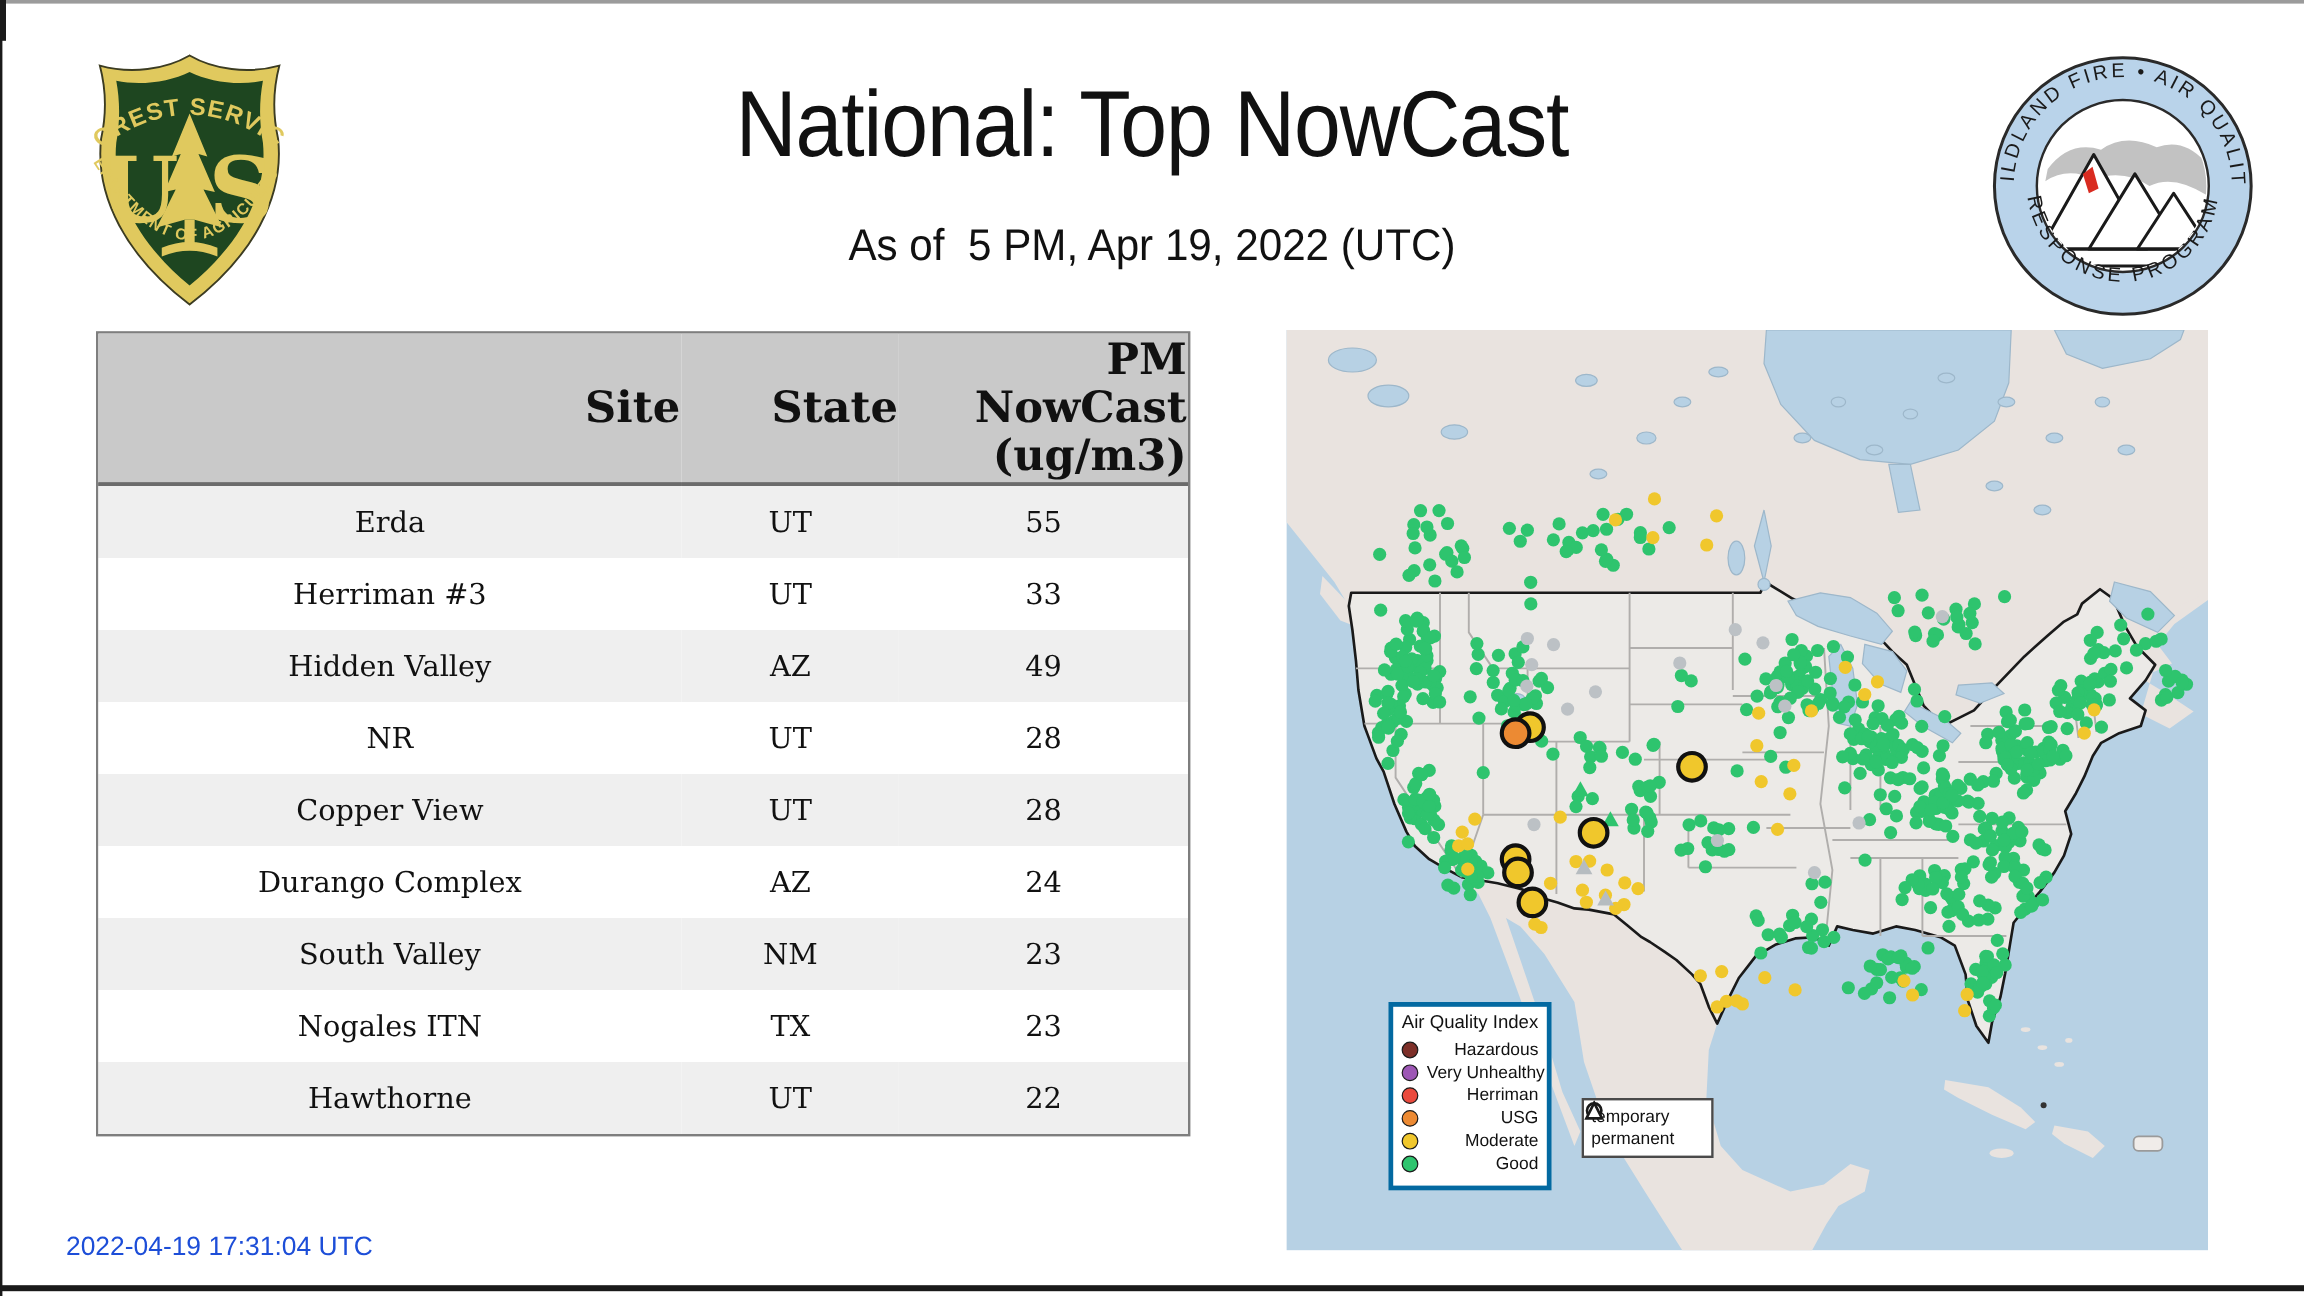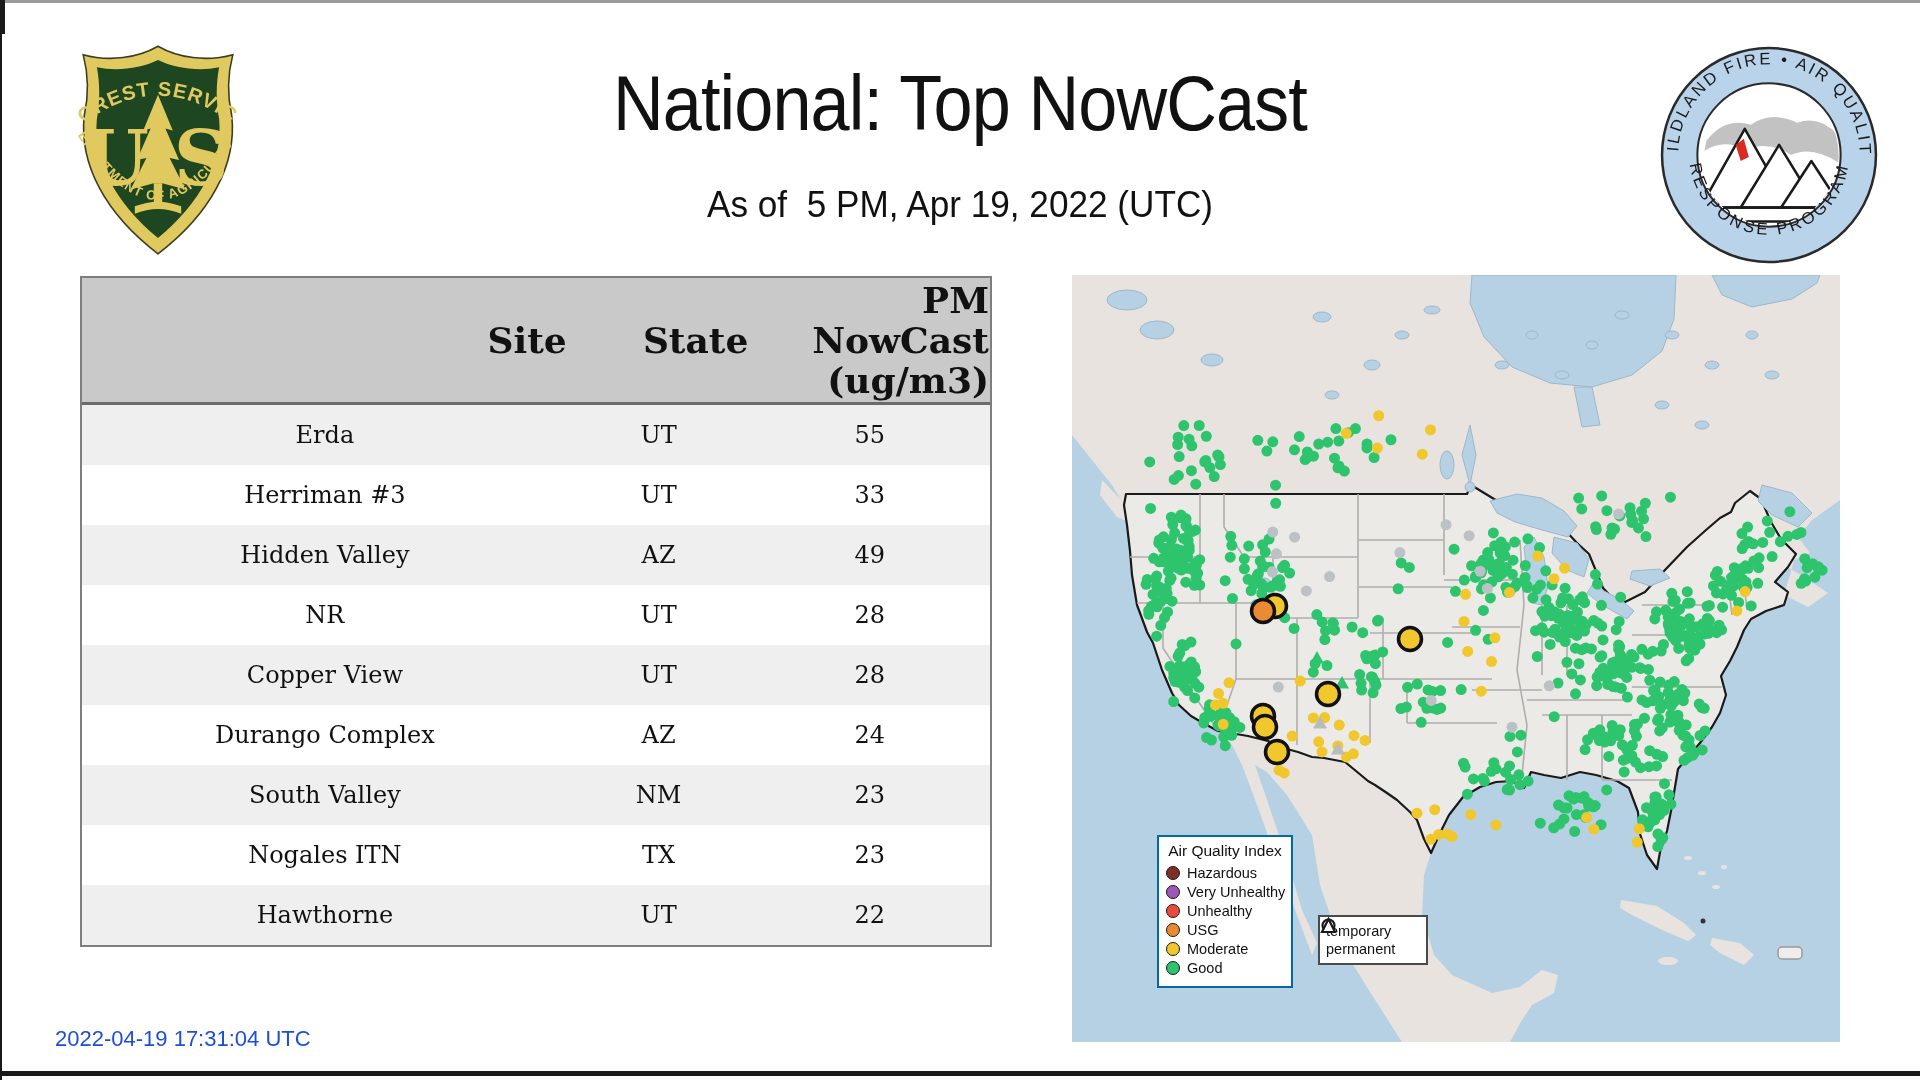--- a/index.html
+++ b/index.html
@@ -28,23 +28,23 @@
       vertical-align:middle;text-align:right;border-bottom:3px solid #6b6b6b;}
   table.nowcast th.pm-col{white-space:pre-line;line-height:1.12;}
   table.nowcast td{height:58px;text-align:center;font-size:24px;vertical-align:middle;}
   table.nowcast tbody tr:nth-child(odd){background:#efefef;}
   table.nowcast tbody tr:nth-child(even){background:#ffffff;}
 
   .map-wrap{position:absolute;left:1072px;top:275px;width:768px;height:767px;}
   .map-wrap svg{position:absolute;left:0;top:0;}
 
   .aqi-legend{position:absolute;left:85px;top:560px;width:136px;box-sizing:border-box;
-      background:#fff;border:2px solid #0369a1;padding:5px 7px 7px 7px;}
+      background:#fff;border:4px solid #0369a1;padding:5px 7px 7px 7px;}
   .aqi-legend .lg-title{font-size:15.5px;text-align:center;margin-bottom:5px;}
-  .aqi-item{display:flex;align-items:center;gap:7px;margin:3px 0;}
+  .aqi-item{display:flex;align-items:center;gap:7px;margin:3px 0;justify-content:space-between;}
   .aqi-item .swatch{width:14px;height:14px;border-radius:50%;border:1.8px solid #1a1a1a;
       flex:0 0 auto;box-sizing:border-box;}
   .aqi-item .lg-label{font-size:14.5px;white-space:nowrap;}
 
   .type-legend{position:absolute;left:246px;top:640px;width:110px;box-sizing:border-box;
       background:#fff;border:2px solid #4a4a4a;padding:4px 6px;}
   .type-item{display:flex;align-items:center;gap:6px;margin:2px 0;}
   .type-item .lg-label{font-size:14.5px;white-space:nowrap;}
 </style>
 </head>
@@ -1134,21 +1134,21 @@
   <div class="aqi-item">
         <span class="swatch" style="background: rgb(125, 47, 40);"></span>
         <span class="lg-label">Hazardous</span>
       </div>
   <div class="aqi-item">
         <span class="swatch" style="background: rgb(157, 87, 181);"></span>
         <span class="lg-label">Very Unhealthy</span>
       </div>
   <div class="aqi-item">
         <span class="swatch" style="background: rgb(234, 74, 61);"></span>
-        <span class="lg-label">Unhealthy</span>
+        <span class="lg-label">Herriman</span>
       </div>
   <div class="aqi-item">
         <span class="swatch" style="background: rgb(236, 138, 51);"></span>
         <span class="lg-label">USG</span>
       </div>
   <div class="aqi-item">
         <span class="swatch" style="background: rgb(240, 199, 44);"></span>
         <span class="lg-label">Moderate</span>
       </div>
   <div class="aqi-item">

